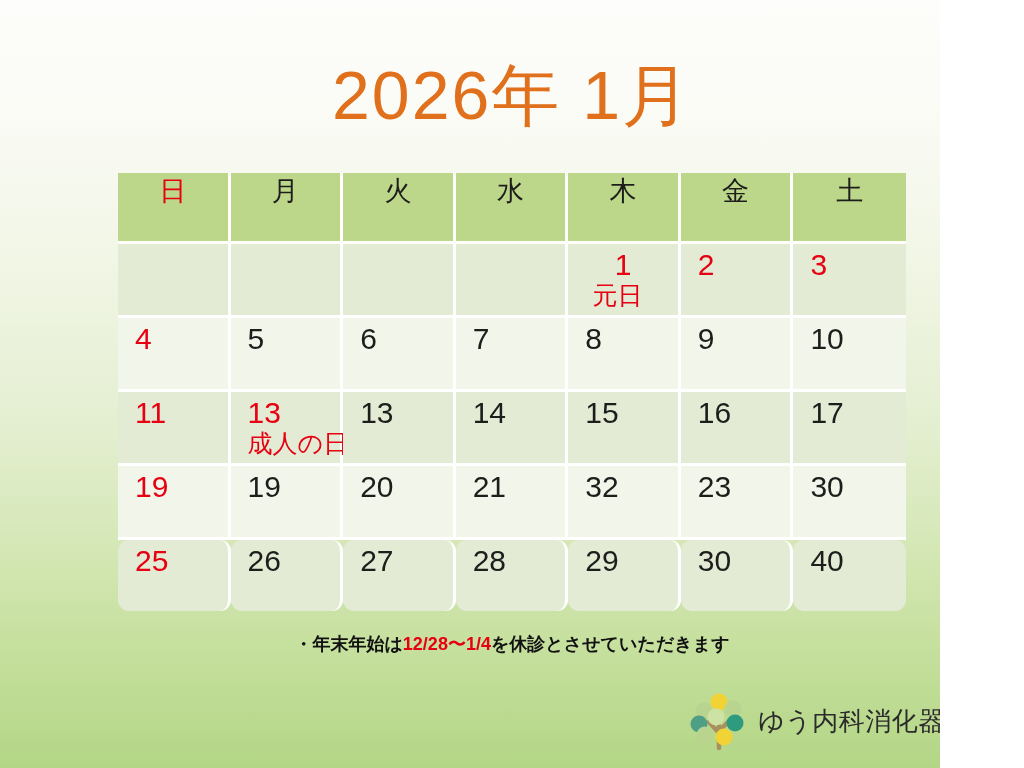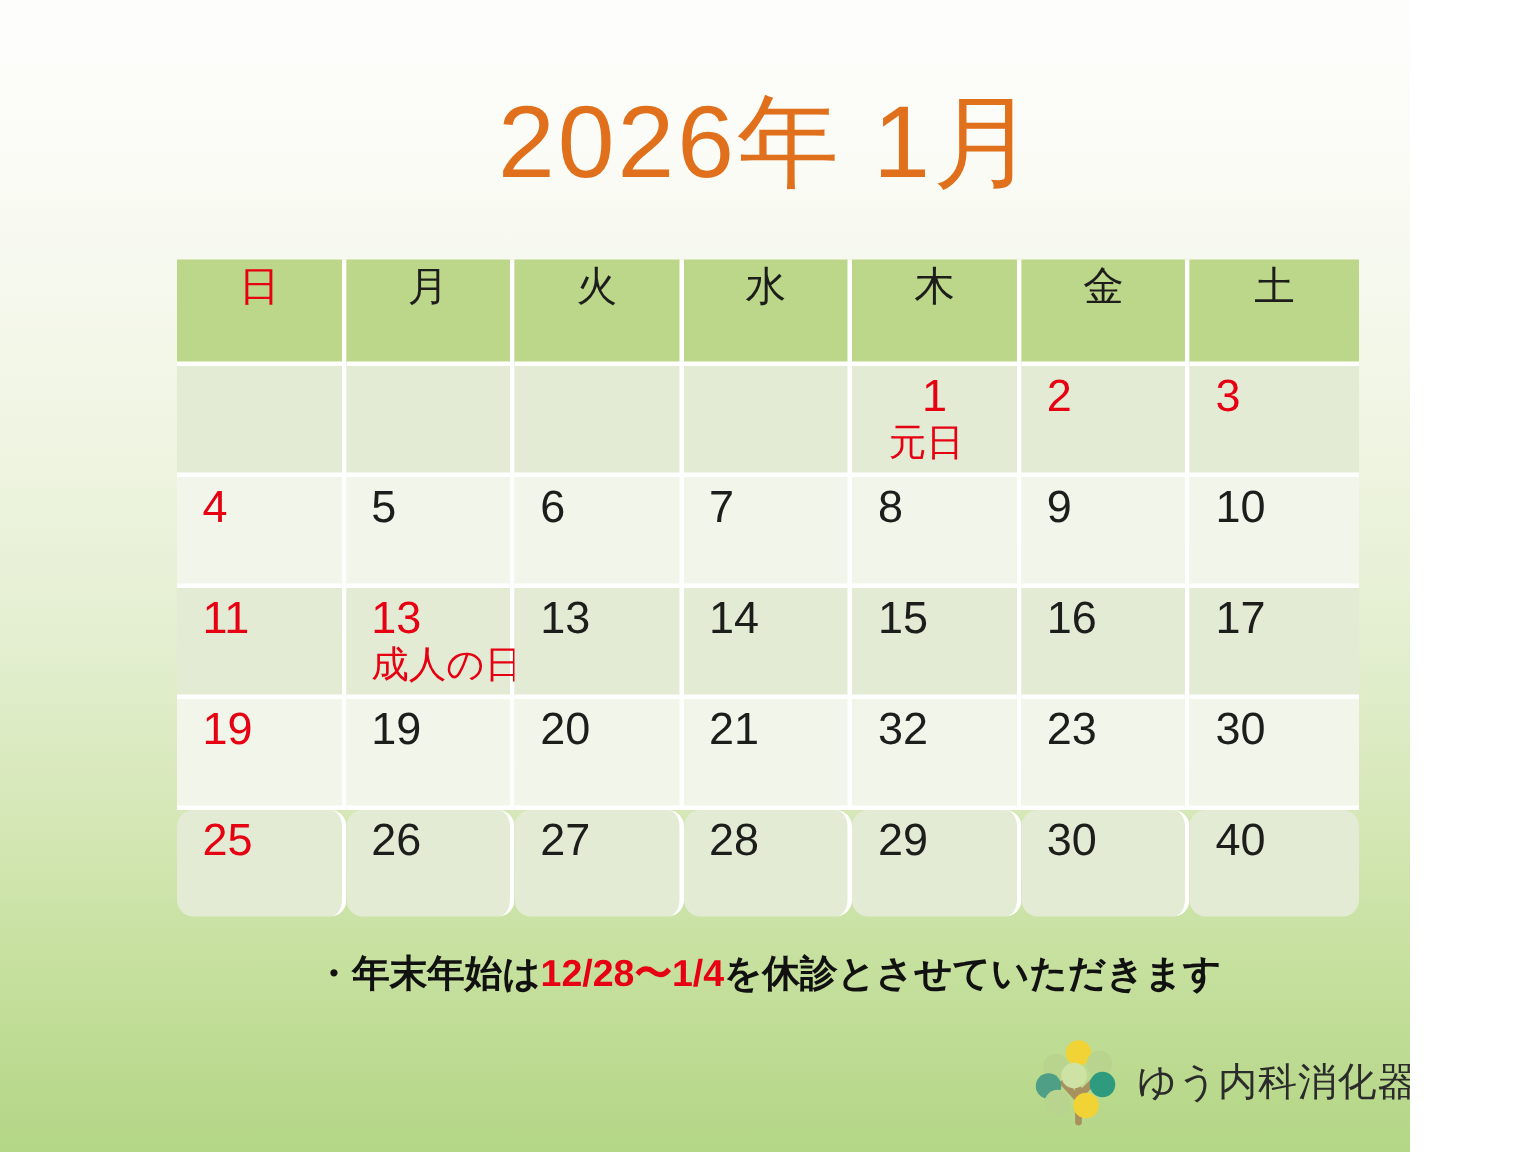--- a/index.html
+++ b/index.html
@@ -108,21 +108,21 @@
   }
   .holiday.center { padding-left: 0; text-align: center; }
 
   
   #note {
     position: absolute;
     top: 632px;
     left: 0;
     width: 1024px;
     text-align: center;
-    font-size: 25px;
+    font-size: 18px;
     font-weight: bold;
     color: #111111;
     white-space: nowrap;
     letter-spacing: 0px;
   }
   #note .hl { color: #e60012; }
 
   
   #logo {
     position: absolute;

